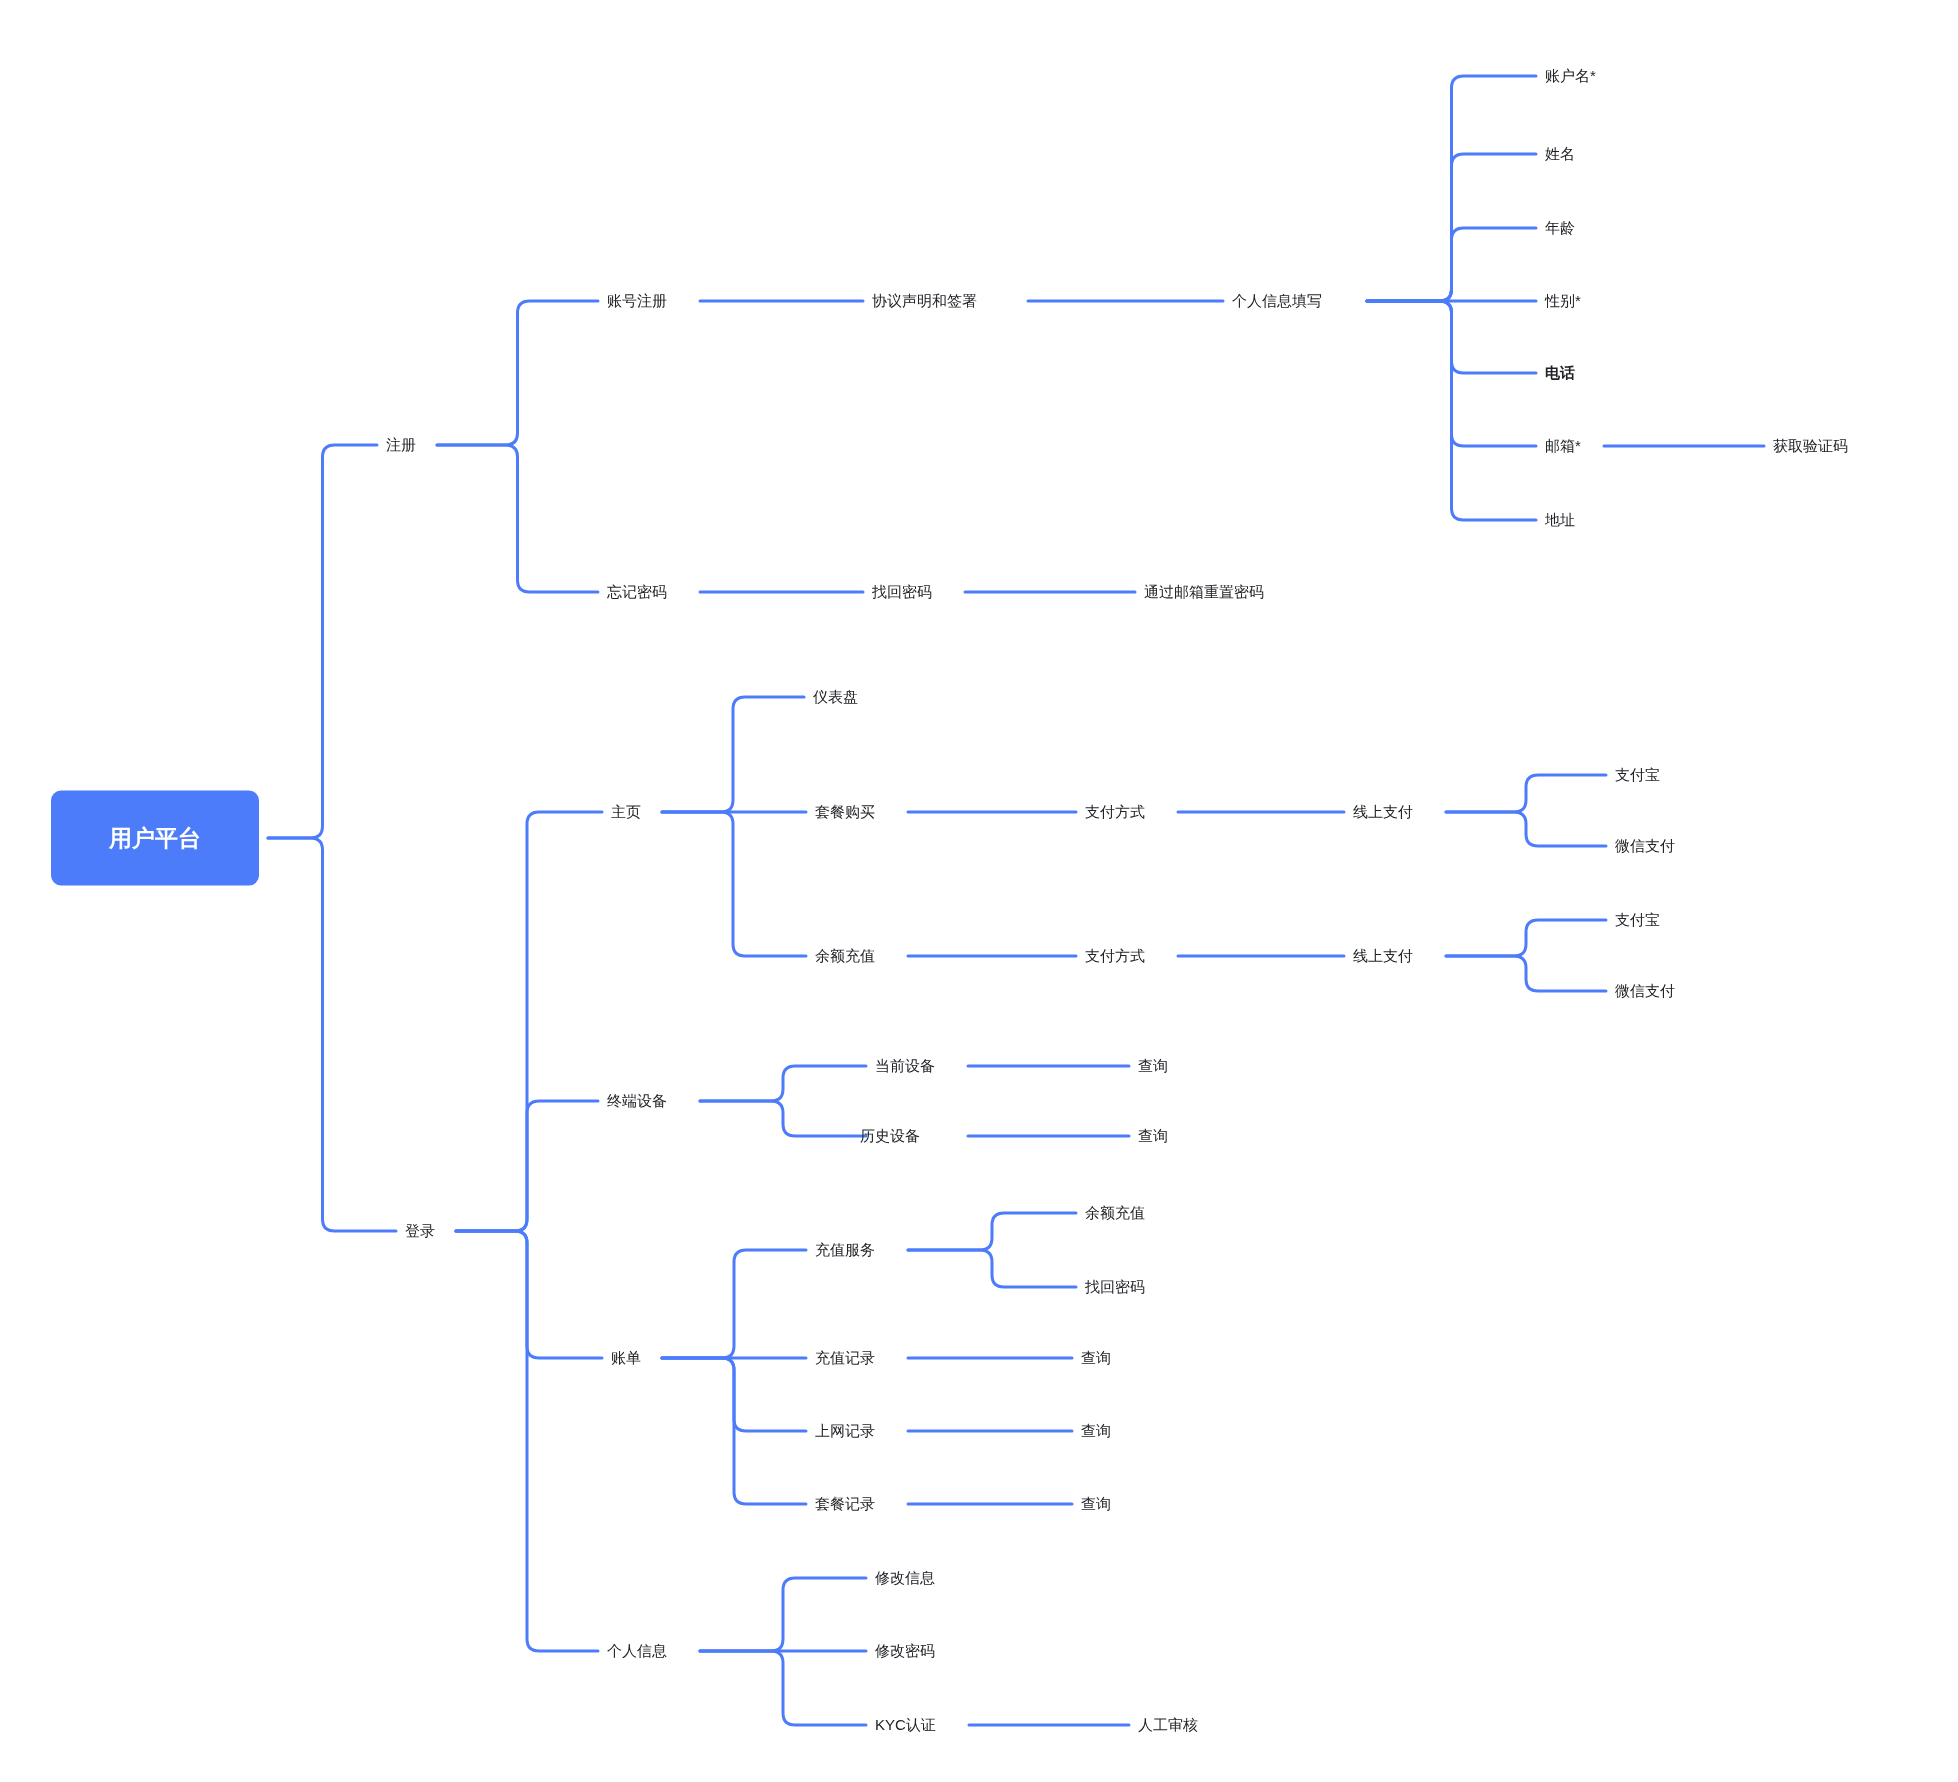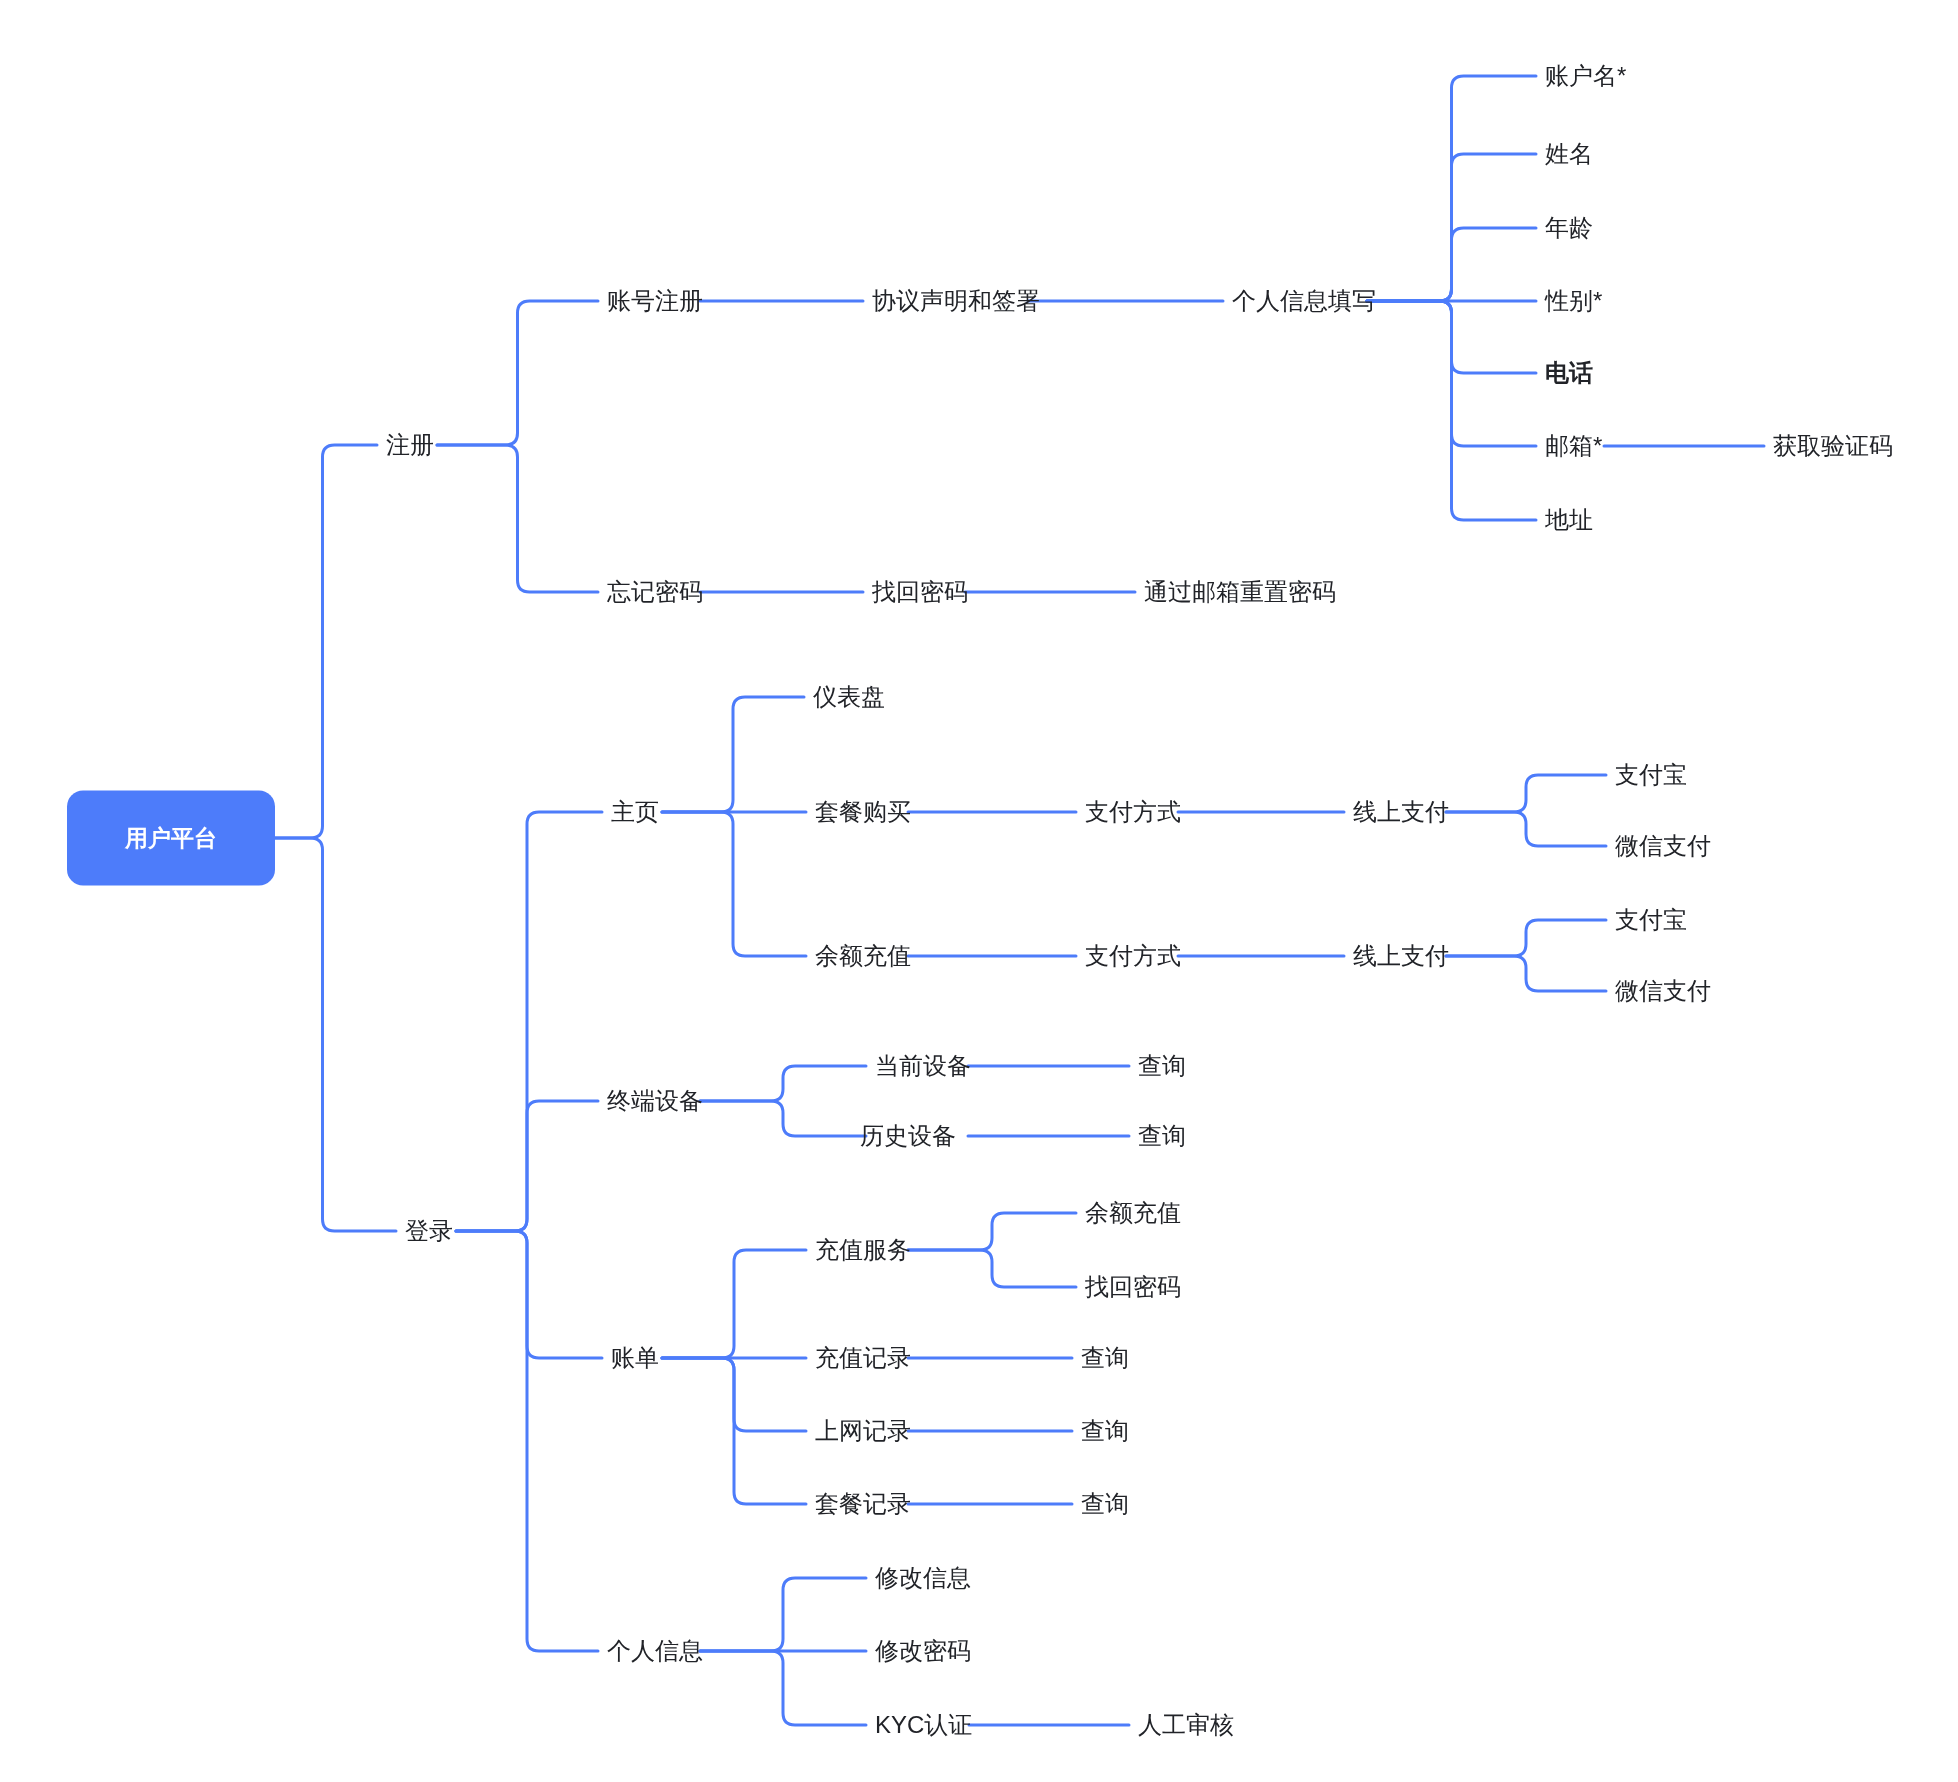--- a/index.html
+++ b/index.html
@@ -14,39 +14,38 @@
   #edges {
     position: absolute;
     left: 0; top: 0;
     width: 1958px;
     height: 1782px;
     pointer-events: none;
   }
   .node {
     position: absolute;
     transform: translateY(-50%);
-    font-size: 24px;
+    font-size: 15px;
     font-weight: 500;
     color: #212328;
     white-space: nowrap;
     line-height: 1.25;
     z-index: 2;
   }
   .node.root {
     width: 208px;
     height: 95px;
     display: flex;
     align-items: center;
     justify-content: center;
     box-sizing: border-box;
-    border-radius: 16px;
+    border-radius: 10px;
     color: #ffffff;
     font-weight: 700;
     font-size: 23px;
-    margin-left: 16px;
   }
 </style>
 </head>
 <body>
 
 <div id="stage">
   <svg id="edges" xmlns="http://www.w3.org/2000/svg" viewBox="0 0 1958 1782">
       <path d="M 268 838 L 310.5 838 Q 322.5 838 322.5 826 L 322.5 457 Q 322.5 445 334.5 445 L 377 445" fill="none" stroke="#4d7cfa" stroke-width="3" stroke-linecap="round"></path>
       <path d="M 268 838 L 310.5 838 Q 322.5 838 322.5 850 L 322.5 1219 Q 322.5 1231 334.5 1231 L 396 1231" fill="none" stroke="#4d7cfa" stroke-width="3" stroke-linecap="round"></path>
       <path d="M 437 445 L 505.5 445 Q 517.5 445 517.5 433 L 517.5 313 Q 517.5 301 529.5 301 L 598 301" fill="none" stroke="#4d7cfa" stroke-width="3" stroke-linecap="round"></path>

